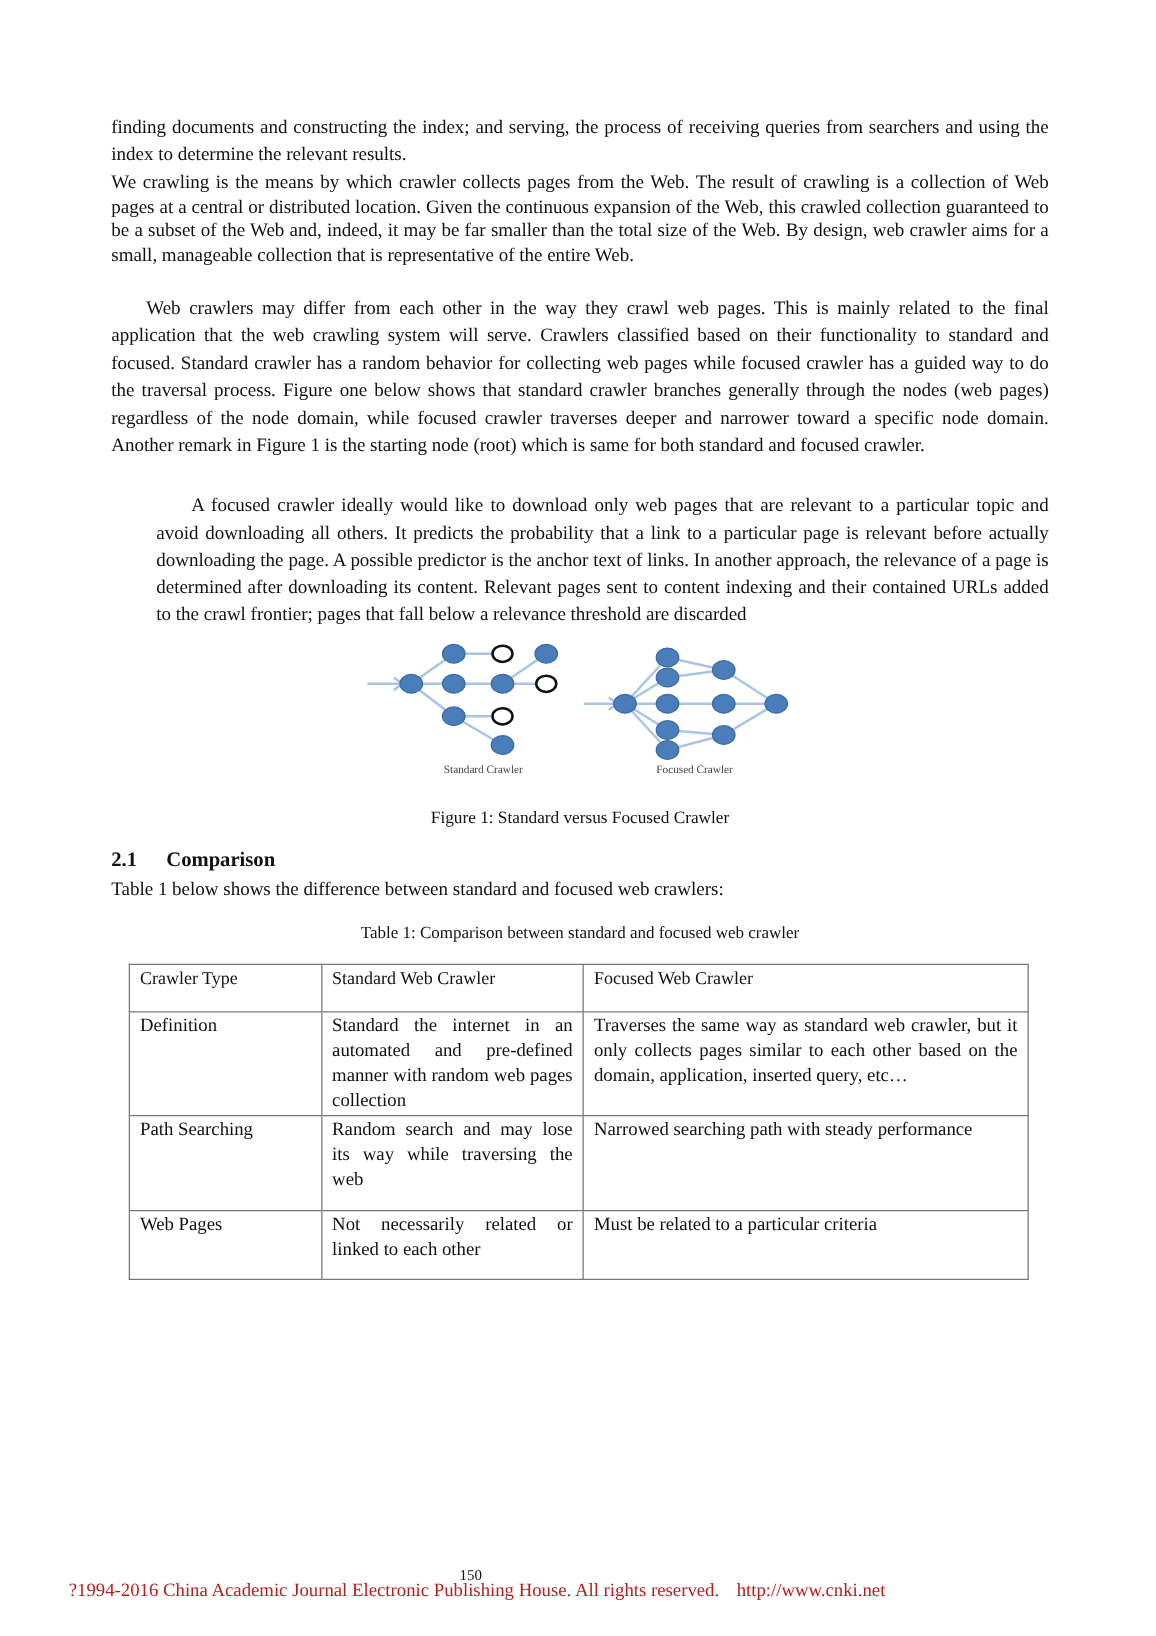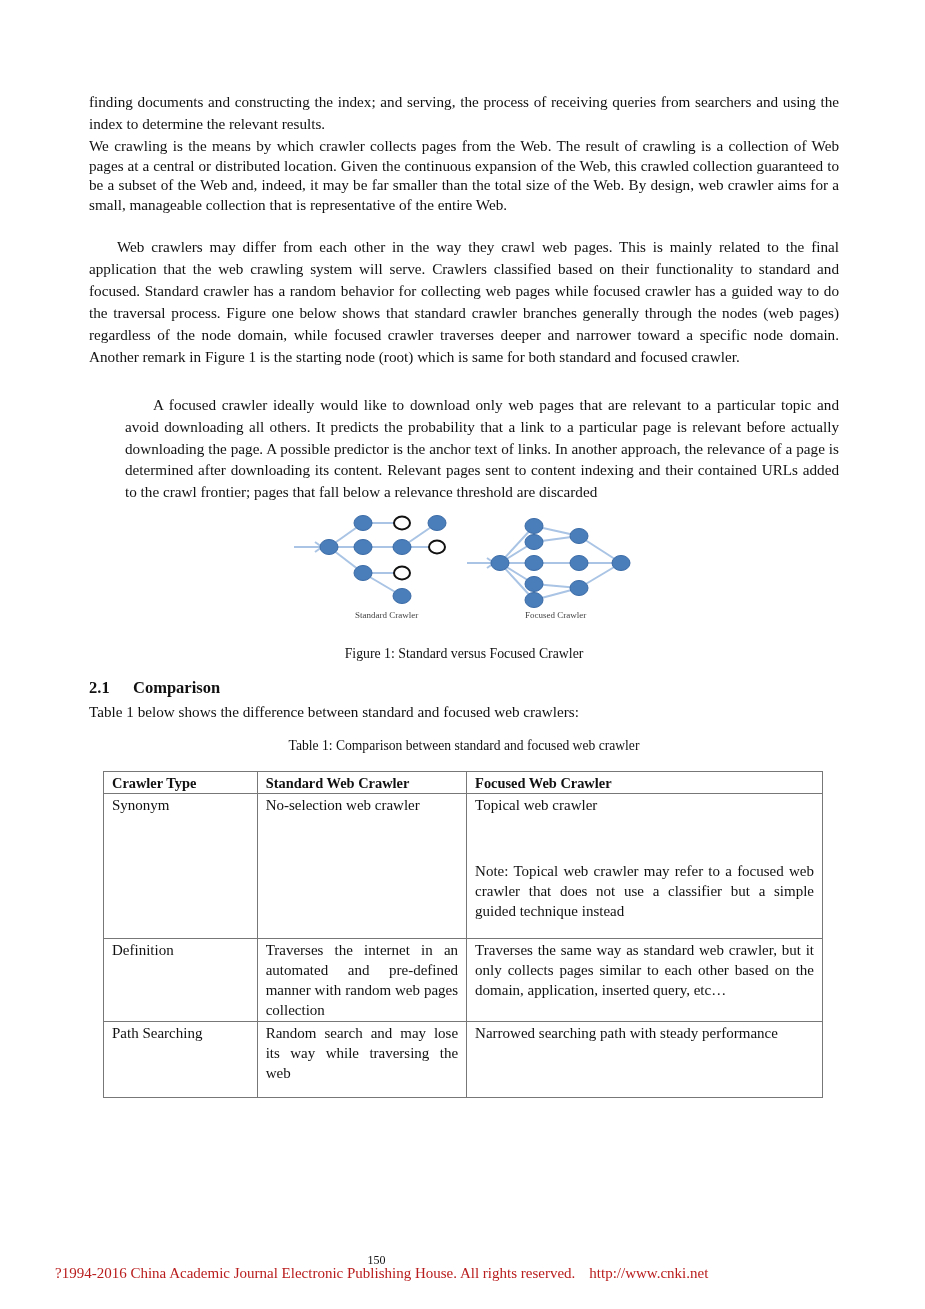--- a/index.html
+++ b/index.html
@@ -13,21 +13,21 @@
   .p4 { position: absolute; top: 394px; text-indent: 28px; line-height: 21.8px; margin-left: 36px; }
   .figure { position: absolute; left: 200px; top: 508px; width: 360px; height: 120px; }
   .fig-caption { position: absolute; top: 646px; width: 750px; text-align: center; font-size: 13.8px; }
   .section-heading { position: absolute; top: 678px; font-size: 16.5px; font-weight: bold; }
   .section-heading .num { display: inline-block; width: 44px; }
   .intro { position: absolute; top: 703px; font-size: 15.2px; }
   .tbl-caption { position: absolute; top: 738px; width: 750px; text-align: center; font-size: 13.6px; }
   table { position: absolute; left: 14px; top: 771px; width: 720px; border-collapse: collapse; }
   td, th { border: 1px solid #777; vertical-align: top; font-size: 15px; line-height: 20px;
            padding: 1px 8px; text-align: left; }
-  th { font-weight: bold; font-size: 14.4px; padding-top: 1px; padding-bottom: 0; }
+  th { font-weight: normal; font-size: 14.4px; padding-top: 1px; padding-bottom: 16px; }
   td.just { text-align: justify; }
   .c1 { width: 137px; } .c2 { width: 193px; } .c3 { width: 340px; }
   .footer-num { position: absolute; left: 0; width: 753px; top: 1253px; text-align: center; font-size: 12px; }
   .footer-copy { position: absolute; left: 31px; top: 1265px; font-size: 15px; color: #b91c1c; margin-left: 24px; }
   .footer-copy .url { margin-left: 14px; }
   .spacer { height: 46px; }
 </style>
 </head>
 <body>
 
@@ -110,38 +110,34 @@
 
   <div class="tbl-caption">Table 1: Comparison between standard and focused web crawler</div>
 
   <table>
     <tbody>
         <tr>
       <th class="c1">Crawler Type</th>
       <th class="c2">Standard Web Crawler</th>
       <th class="c3">Focused Web Crawler</th>
     </tr>
-    <tr style="height:145px">
-      <td>Synonym</td>
-      <td>No-selection web crawler</td>
-      <td class="just">
-        <div>Topical web crawler</div>
-        <div class="spacer"></div>
-        <div>Note: Topical web crawler may refer to a focused web crawler that does not use a classifier but a simple guided technique instead</div>
-      </td>
-    </tr>
     <tr style="height:69px">
       <td>Definition</td>
-      <td class="just">Traverses the internet in an automated and pre-defined manner with random web pages collection</td>
+      <td class="just">Standard the internet in an automated and pre-defined manner with random web pages collection</td>
       <td class="just">Traverses the same way as standard web crawler, but it only collects pages similar to each other based on the domain, application, inserted query, etc…</td>
     </tr>
     <tr style="height:76px">
       <td>Path Searching</td>
       <td class="just">Random search and may lose its way while traversing the web</td>
       <td class="just">Narrowed searching path with steady performance</td>
+    </tr>
+    <tr style="height:55px">
+      <td>Web Pages</td>
+      <td class="just">Not necessarily related or linked to each other</td>
+      <td>Must be related to a particular criteria</td>
     </tr>
   </tbody>
     </table>
 </div>
 
 <div class="footer-num">150</div>
 <div class="footer-copy">
   <span>?1994-2016 China Academic Journal Electronic Publishing House. All rights reserved.</span><span class="url">http://www.cnki.net</span>
 </div>
 

